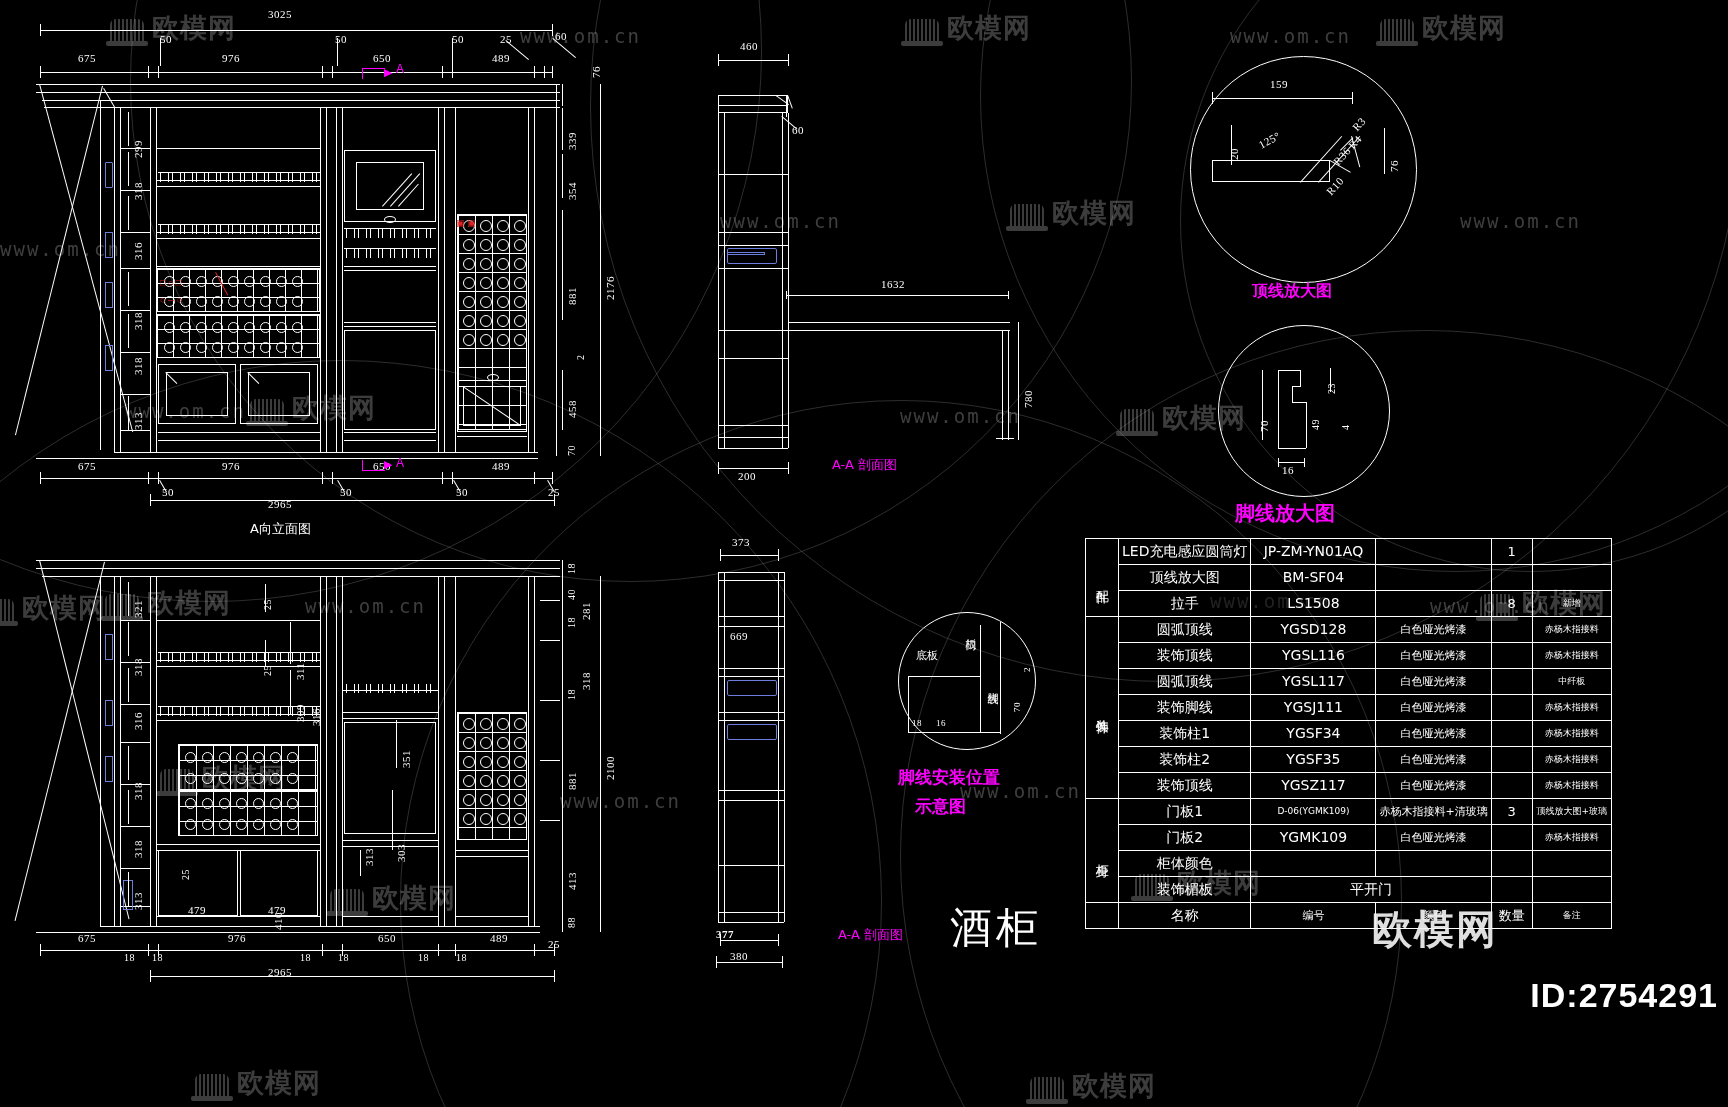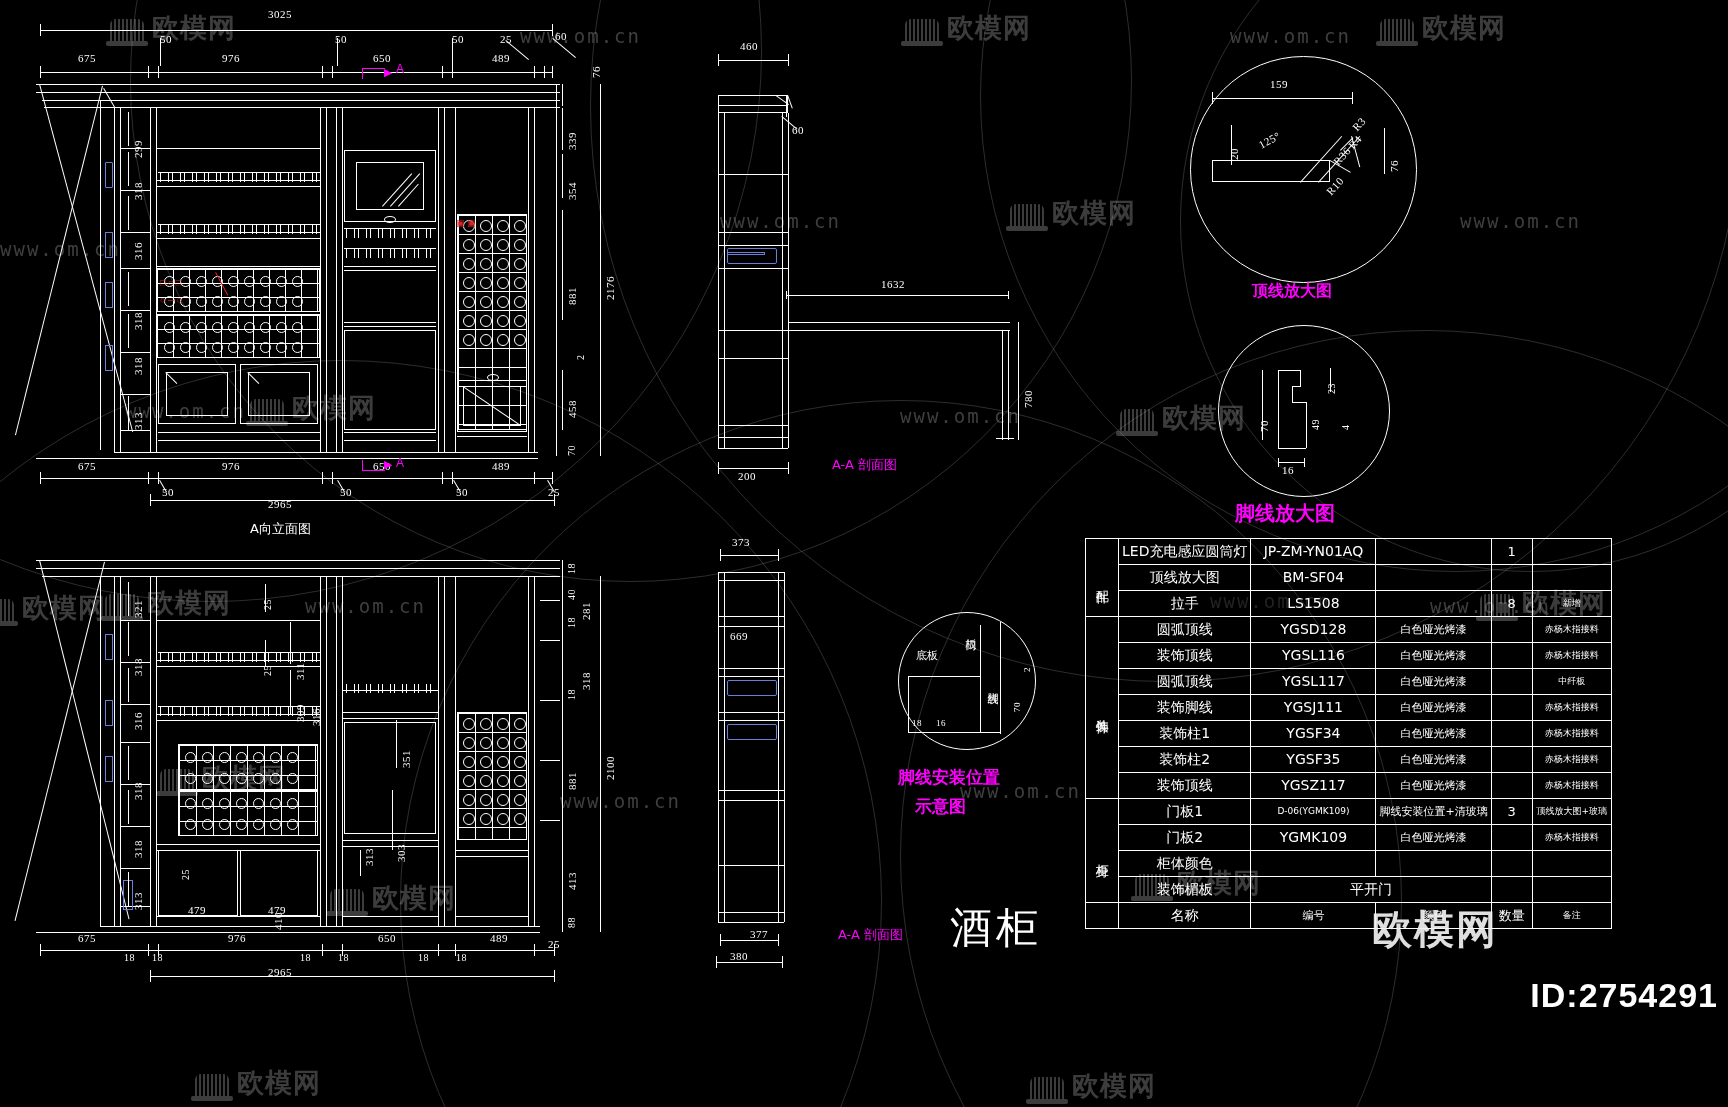--- a/index.html
+++ b/index.html
@@ -825,21 +825,21 @@
     <div class="ln hl" style="left:718px;top:912px;width:66px;"></div>
     <div class="ln hl" style="left:718px;top:922px;width:66px;"></div>
     <div class="dim" style="left:730px;top:630px;">669</div>
 
     <div class="bottle" style="left:727px;top:680px;width:48px;height:14px;border-radius:2px;"></div>
     <div class="bottle" style="left:727px;top:724px;width:48px;height:14px;border-radius:2px;"></div>
 
     <div class="dimline" style="left:720px;top:940px;width:58px;"></div>
     <div class="tick" style="left:720px;top:934px;height:12px;"></div>
     <div class="tick" style="left:778px;top:934px;height:12px;"></div>
-    <div class="dim" style="left:750px;top:928px;">377</div>
+    <div class="dim" style="left:716px;top:928px;font-weight:bold;">377</div>
     <div class="dimline" style="left:716px;top:962px;width:66px;"></div>
     <div class="tick" style="left:716px;top:956px;height:12px;"></div>
     <div class="tick" style="left:782px;top:956px;height:12px;"></div>
     <div class="dim" style="left:730px;top:950px;">380</div>
 
     <div class="lbl magenta cn" style="left:838px;top:926px;font-size:13px;">A-A 剖面图</div>
   </div>
 
   <div>
     <div class="circ" style="left:898px;top:612px;width:136px;height:136px;"></div>
@@ -931,21 +931,21 @@
           <td class="nm">装饰顶线</td>
           <td class="cd code">YGSZ117</td>
           <td class="cl">白色哑光烤漆</td>
           <td class="qt code"></td>
           <td class="rm">赤杨木指接料</td>
         </tr>
         <tr>
           <td class="cat" rowspan="4"><span class="vcat">柜身</span></td>
           <td class="nm">门板1</td>
           <td class="cd code small">D-06(YGMK109)</td>
-          <td class="cl">脚线安装位置+清玻璃</td>
+          <td class="cl">赤杨木指接料+清玻璃</td>
           <td class="qt code">3</td>
           <td class="rm">顶线放大图+玻璃</td>
         </tr>
         <tr>
           <td class="nm">门板2</td>
           <td class="cd code">YGMK109</td>
           <td class="cl">白色哑光烤漆</td>
           <td class="qt code"></td>
           <td class="rm">赤杨木指接料</td>
         </tr>

